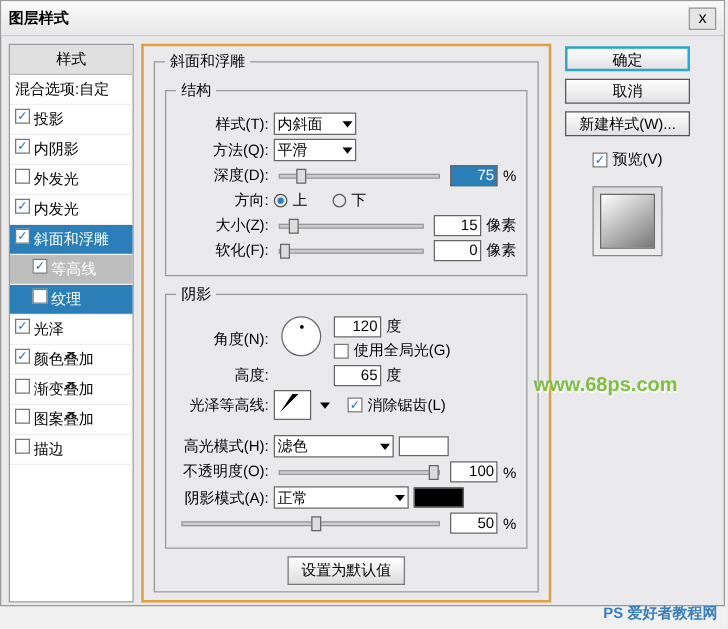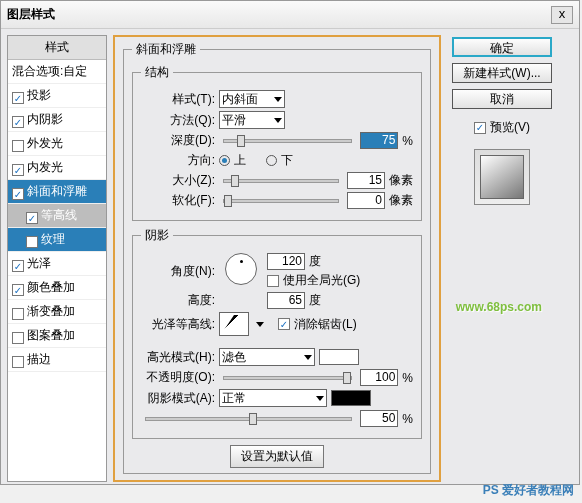--- a/index.html
+++ b/index.html
@@ -4,21 +4,21 @@
 <style>
 * { box-sizing: border-box; margin: 0; padding: 0; font-family: "Microsoft YaHei", SimSun, sans-serif; font-size: 12px; }
 body { background: #f0f0f0; width: 582px; height: 503px; position: relative; }
 .dialog { background: #eaeaec; border: 1px solid #999; width: 580px; height: 485px; }
 .titlebar { background: linear-gradient(#fafafa,#e8e8e8); height: 28px; display: flex; align-items: center; justify-content: space-between; padding: 0 6px; border-bottom: 1px solid #ccc;}
 .titlebar .title { font-weight: bold; }
 .close-btn { width: 22px; height: 18px; background: #e6e6e6; border: 1px solid #999; text-align: center; line-height: 14px; font-size: 13px; cursor: pointer;}
 .content { display: flex; padding: 6px; gap: 6px; height: calc(100% - 24px); }
 .left-panel { width: 100px; border: 1px solid #999; background: #fff; display: flex; flex-direction: column; }
 .left-header { background: #e0e0e0; padding: 3px 4px; border-bottom: 1px solid #bbb; text-align:center;}
-.left-item { padding: 3px 4px; border-bottom: 1px solid #eee; display: flex; align-items: flex-end; gap: 3px; cursor: pointer; }
+.left-item { padding: 3px 4px; border-bottom: 1px solid #eee; display: flex; align-items: flex-start; gap: 3px; cursor: pointer; }
 .left-item.sel { background: #2a7fb8; color: #fff; }
 .left-item.sub { padding-left: 18px; background: #bdbdbd; color:#fff;}
 .left-item.subsel { padding-left: 18px; background: #2a7fb8; color: #fff; }
 .chk { width: 12px; height: 12px; border: 1px solid #777; background: #fff; display: inline-flex; align-items: center; justify-content: center; font-size: 10px; color: #1a6fc0;}
 .mid-panel { width: 328px; border: 2px solid #e0a040; background: #eaeaec; padding: 4px 8px; }
 fieldset { border: 1px solid #999; padding: 6px 8px 8px 8px; margin-bottom: 6px; }
 legend { padding: 0 4px; }
 .row { display: flex; align-items: center; margin: 3px 0; gap: 4px; }
 .lbl { width: 74px; text-align: right; }
 select, .sel-box { border: 1px solid #666; background: #fff; height: 18px; padding: 0 2px; font-size:12px; }
@@ -34,21 +34,21 @@
 .contour-box { width: 30px; height: 24px; border: 1px solid #666; background: #fff; display:inline-block; position:relative;}
 .contour-box::after{content:''; position:absolute; left:2px; bottom:2px; width:24px; height:18px; background:linear-gradient(135deg,#000 0%,#000 40%,#fff 40%,#fff 100%); clip-path: polygon(0 100%, 50% 0, 100% 0, 100% 100%);}
 .color-swatch { width: 40px; height: 16px; border: 1px solid #666; display:inline-block;}
 .btn { border: 1px solid #777; background: linear-gradient(#fff,#ddd); padding: 2px 10px; cursor:pointer;}
 .right-panel { width: 110px; display: flex; flex-direction: column; gap: 6px; align-items: center; padding-top: 2px;}
 .rbtn { width: 100px; height: 20px; border: 1px solid #555; background: linear-gradient(#fdfdfd,#e2e2e2); cursor:pointer; text-align:center; line-height:18px;}
 .rbtn.primary { border: 2px solid #2aa8c8; color:#000;}
 .preview-box { width: 56px; height: 56px; border: 1px solid #888; background: linear-gradient(#ddd,#eee); margin-top:4px; display:flex; align-items:center; justify-content:center;}
 .preview-box .inner { width:44px; height:44px; background: linear-gradient(145deg,#fff,#777); border:1px solid #666;}
 .dd-arrow { width:0; height:0; border-left:4px solid transparent; border-right:4px solid transparent; border-top:5px solid #000; display:inline-block; margin-left:3px;}
-.watermark1 { position:absolute; right:40px; top:300px; color:#7fbf3f; font-size:12px; font-weight:bold; text-shadow:1px 1px 1px #fff;}
+.watermark1 { position:absolute; right:40px; top:300px; color:#7fbf3f; font-size:16px; font-weight:bold; text-shadow:1px 1px 1px #fff;}
 .watermark2 { position:absolute; right:8px; bottom:4px; color:#3a7fb8; font-size:13px; font-weight:bold;}
 .bottom-btns { display:flex; justify-content:center; gap:6px; margin-top:4px;}
 </style>
 </head>
 <body>
 
 <div class="dialog">
   <div class="titlebar">
     <span class="title">图层样式</span>
     <span class="close-btn">x</span>
@@ -227,22 +227,22 @@
           </div>
         </fieldset>
         <div class="bottom-btns">
           <span class="btn">设置为默认值</span>
         </div>
       </fieldset>
     </div>
 
     <div class="right-panel">
       <div class="rbtn primary">确定</div>
+      <div class="rbtn">取消</div>
       <div class="rbtn">新建样式(W)...</div>
-      <div class="rbtn">取消</div>
       <div class="row" style="margin-top:4px">
         <span class="chk">✓</span>
         <span>预览(V)</span>
       </div>
       <div class="preview-box">
           <div class="inner"></div>
         </div>
     </div>
   </div>
 </div>

